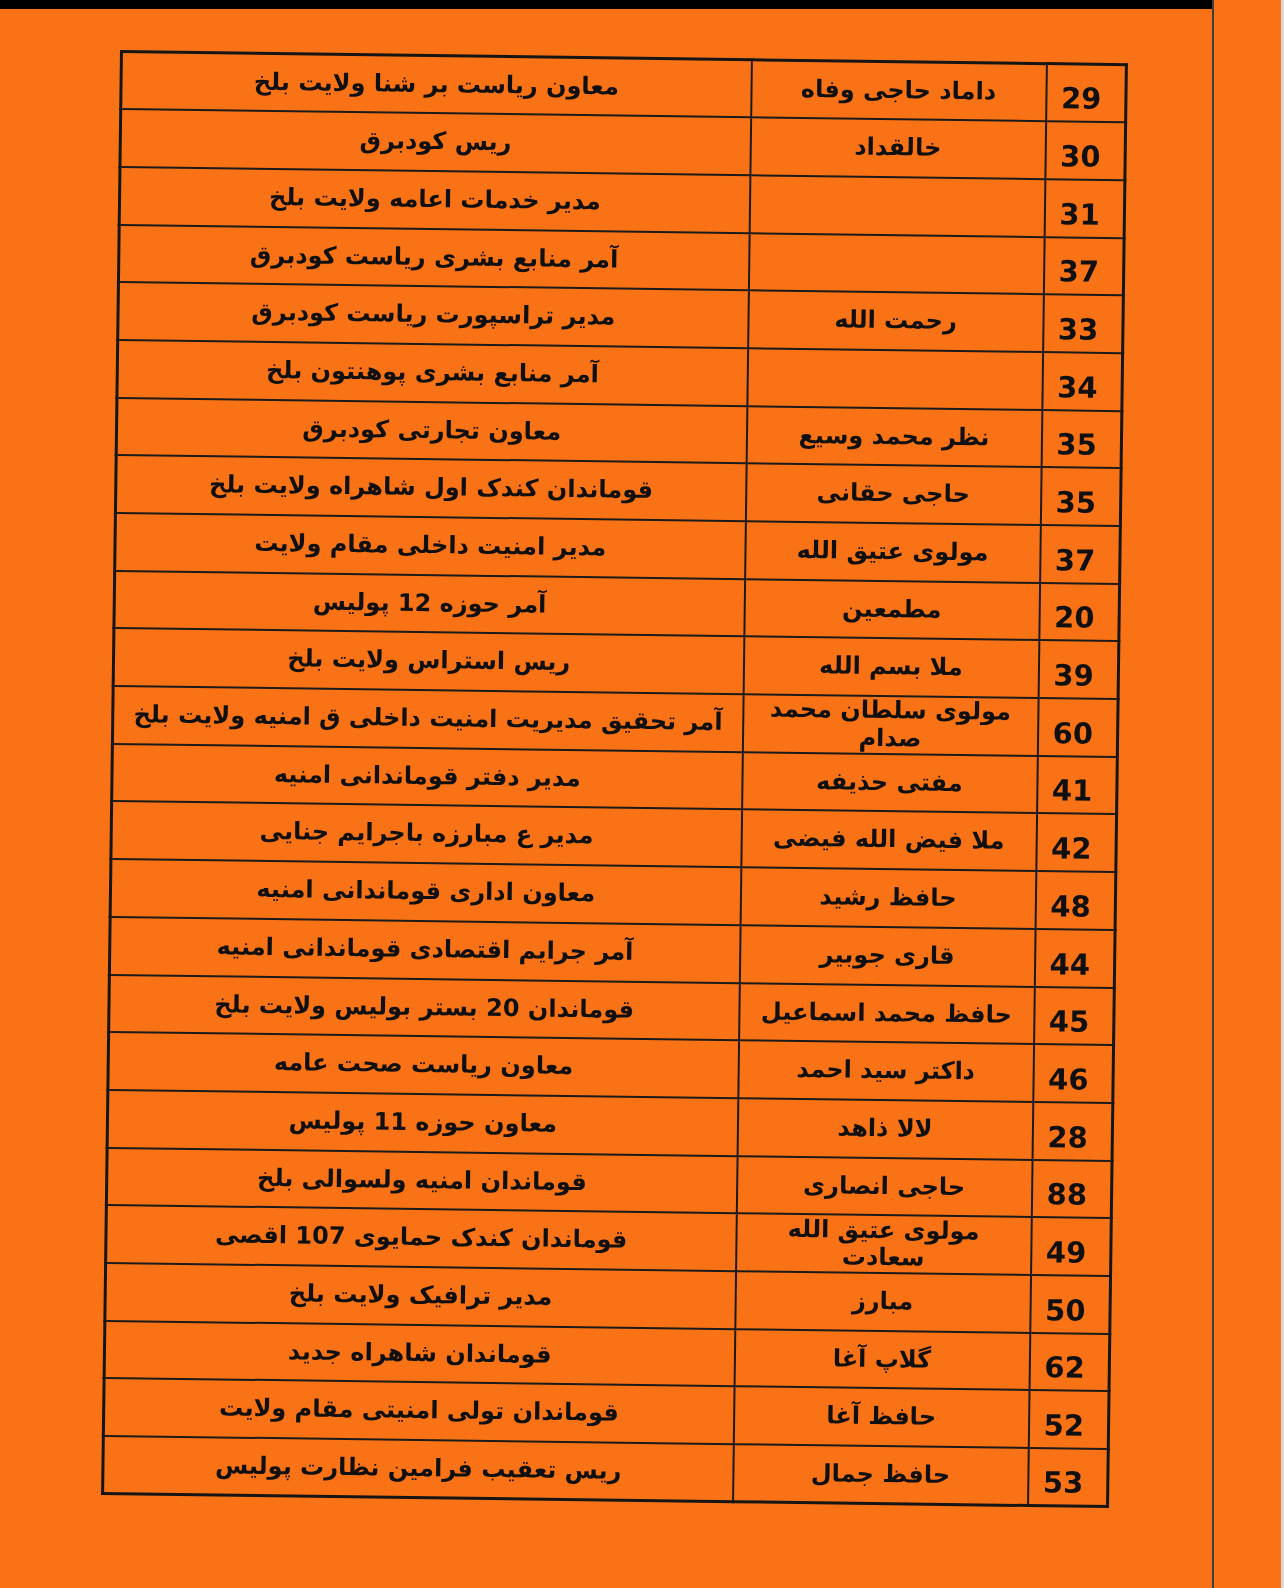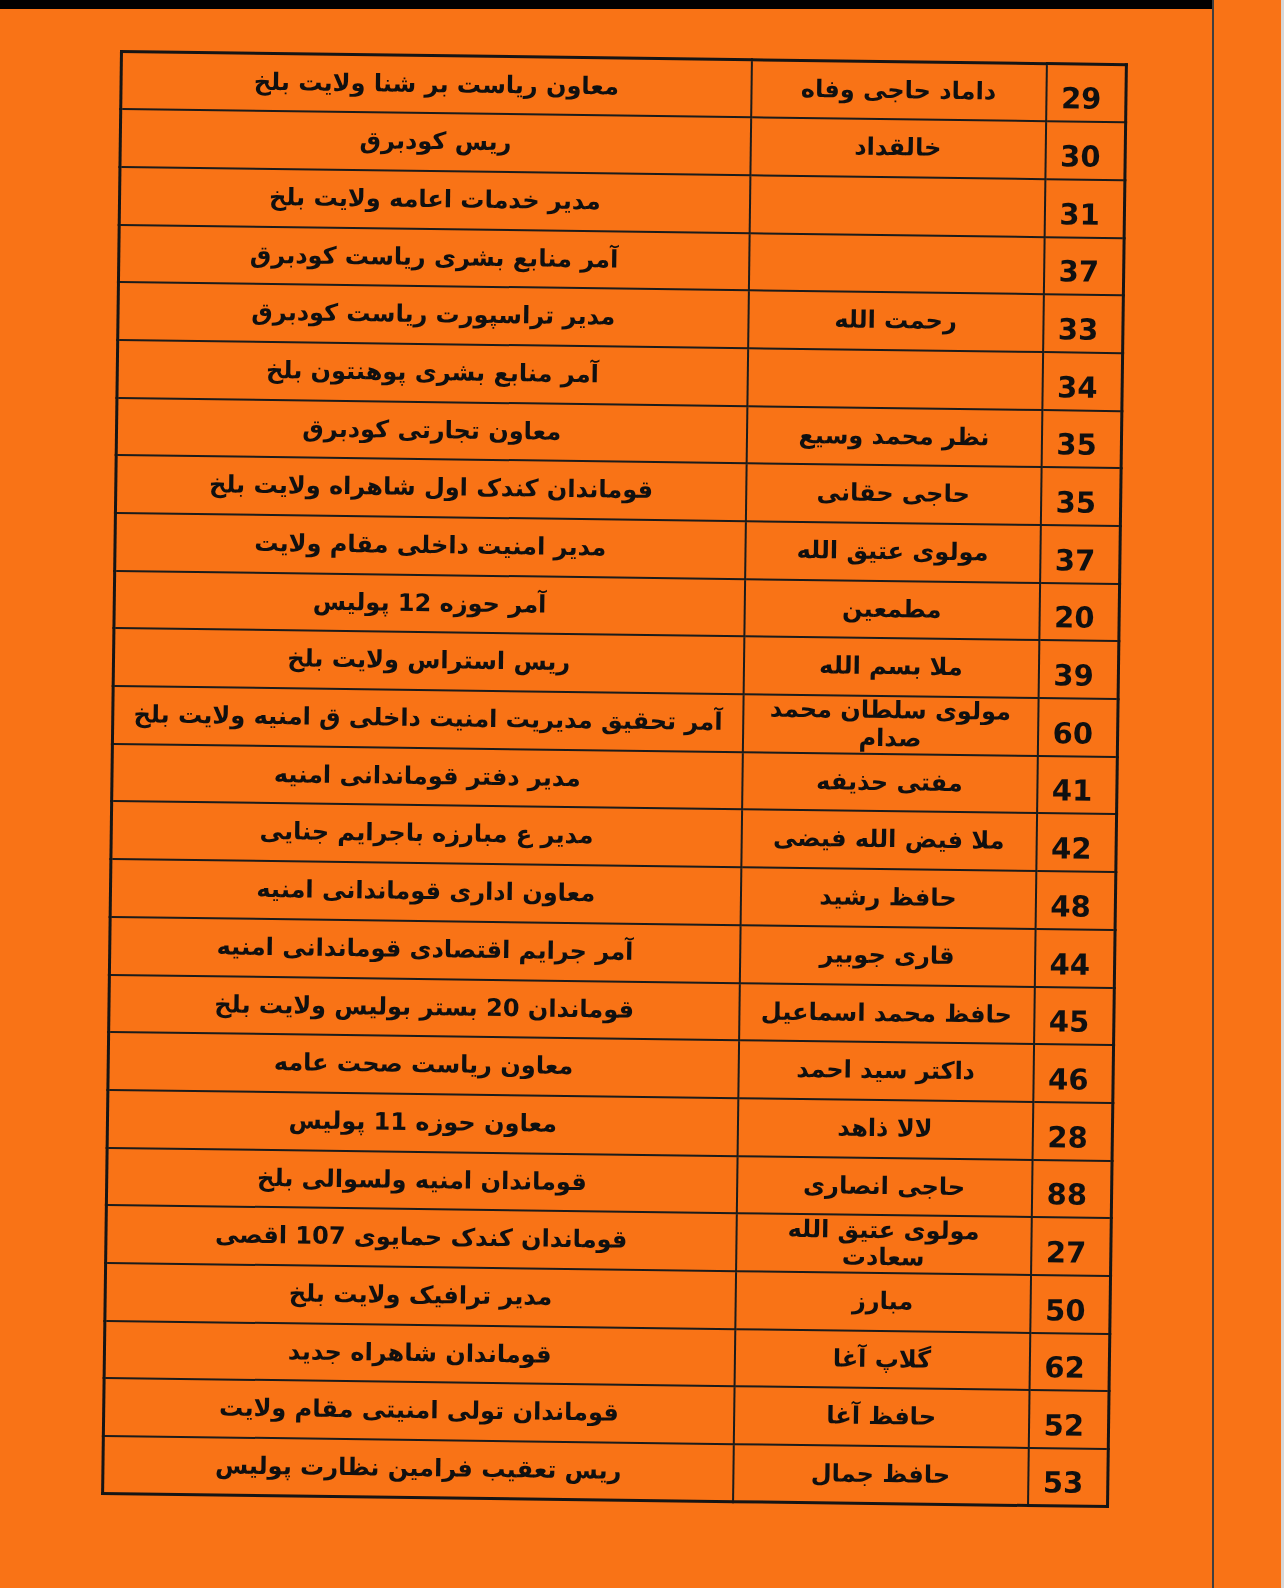--- a/index.html
+++ b/index.html
@@ -221,21 +221,21 @@
 
   <tr>
     <td class="pos">قوماندان امنیه ولسوالی بلخ</td>
     <td class="name">حاجی انصاری</td>
     <td class="num">88</td>
   </tr>
 
   <tr>
     <td class="pos">قوماندان کندک حمایوی 107 اقصی</td>
     <td class="name">مولوی عتیق الله سعادت</td>
-    <td class="num">27</td>
+    <td class="num">49</td>
   </tr>
 
   <tr>
     <td class="pos">مدیر ترافیک ولایت بلخ</td>
     <td class="name">مبارز</td>
     <td class="num">50</td>
   </tr>
 
   <tr>
     <td class="pos">قوماندان شاهراه جدید</td>

